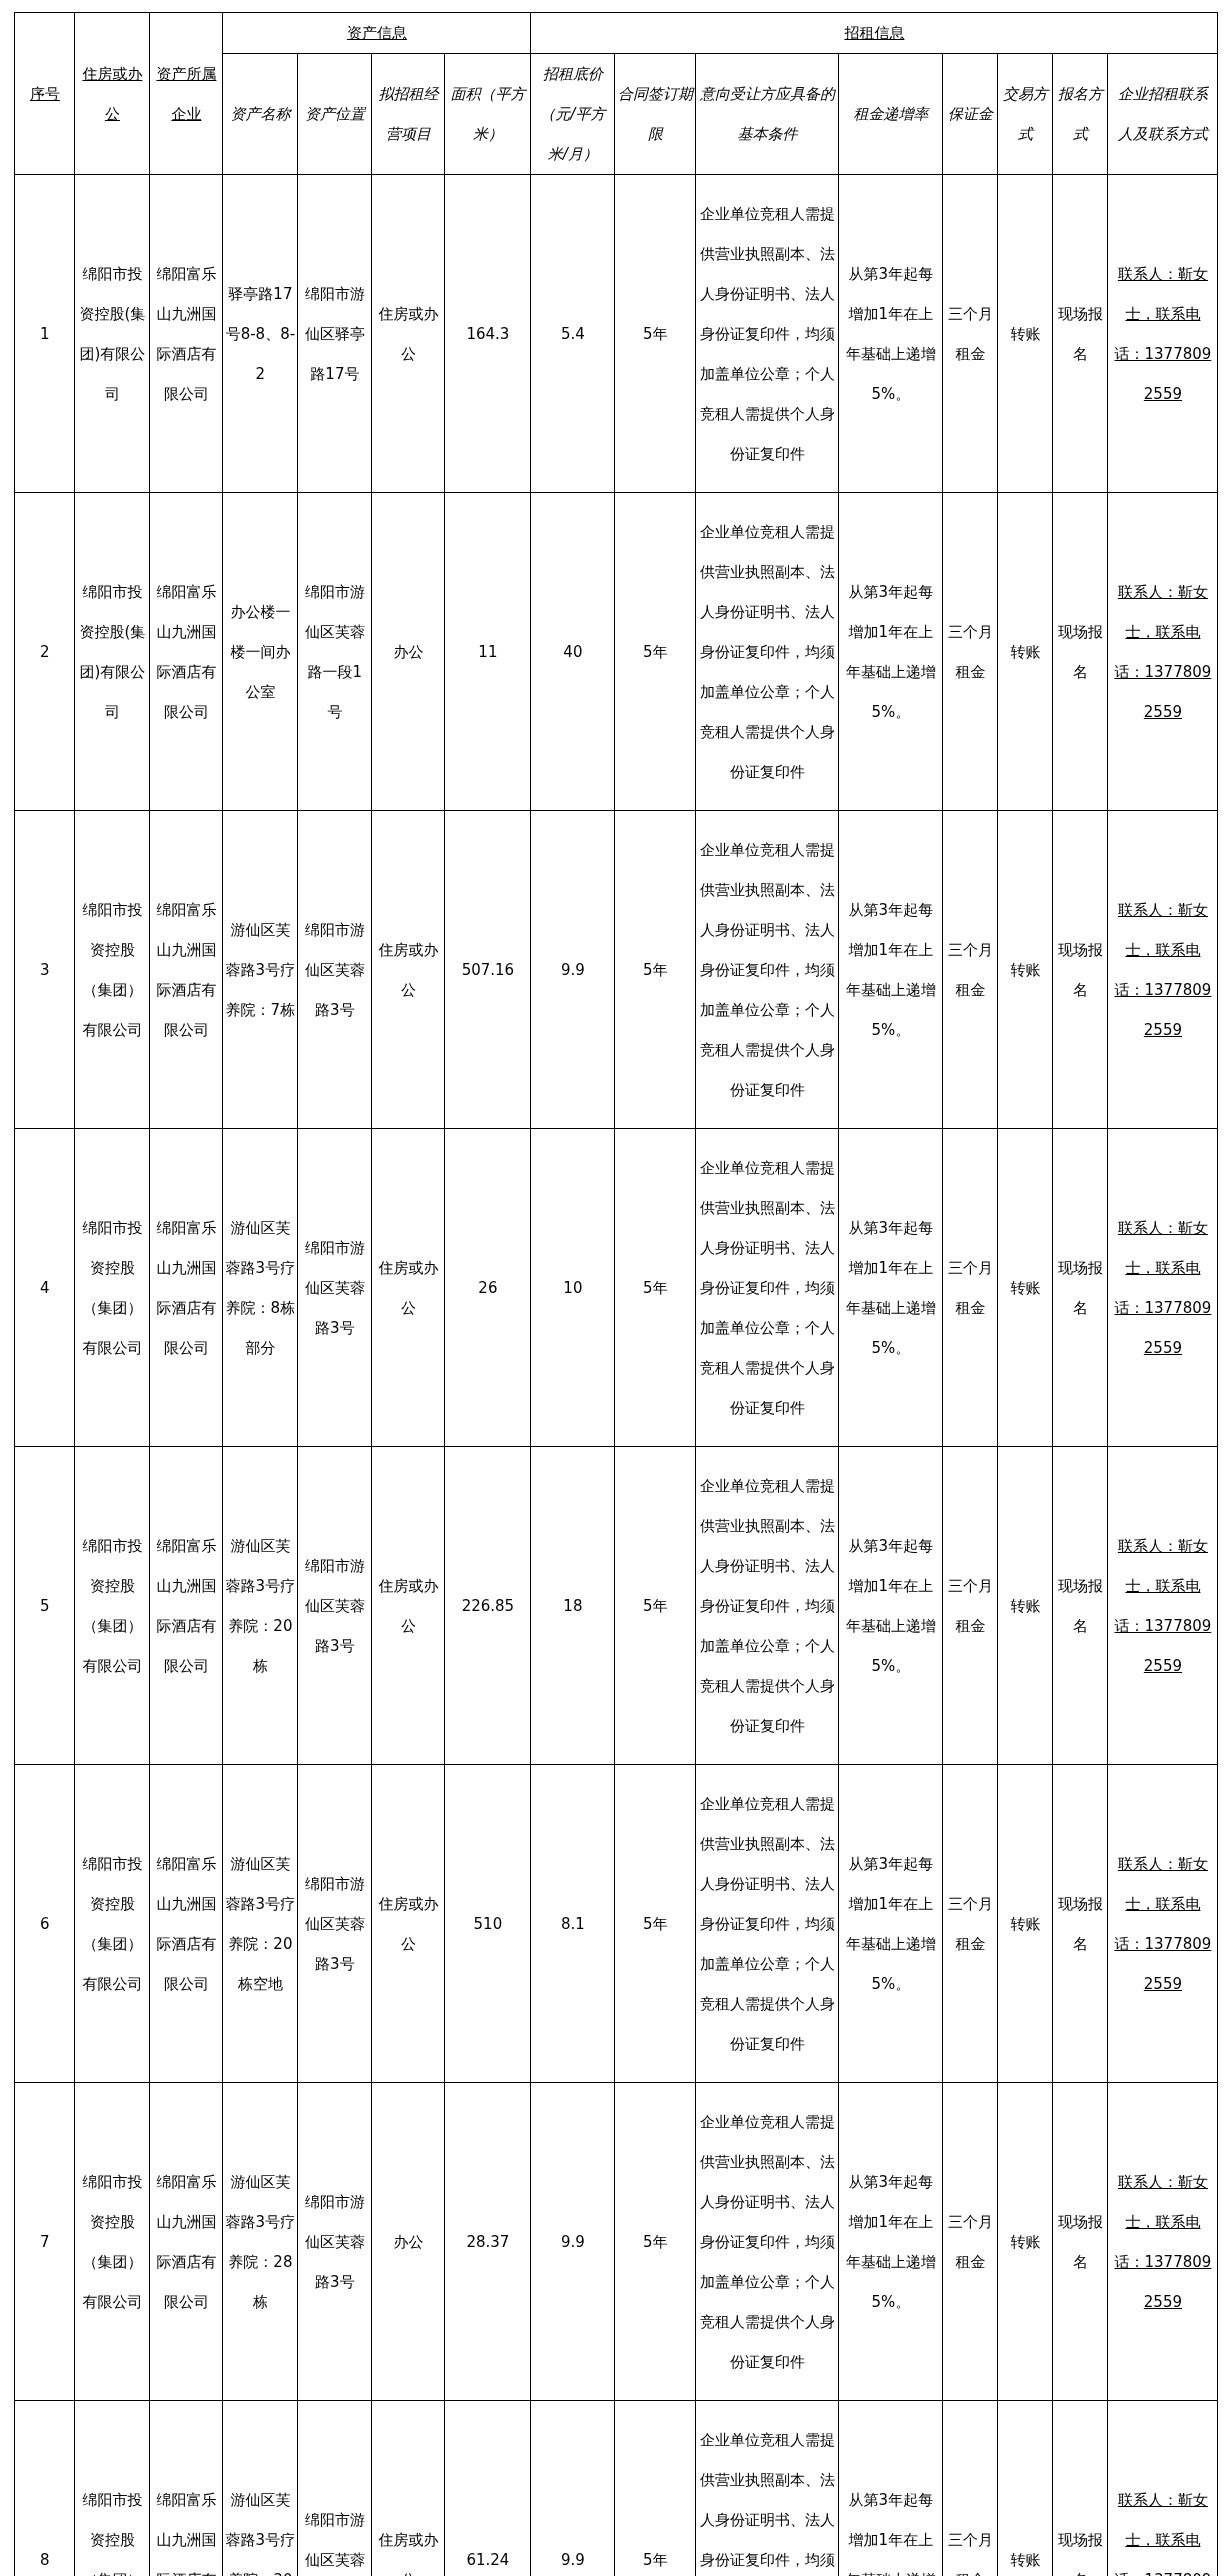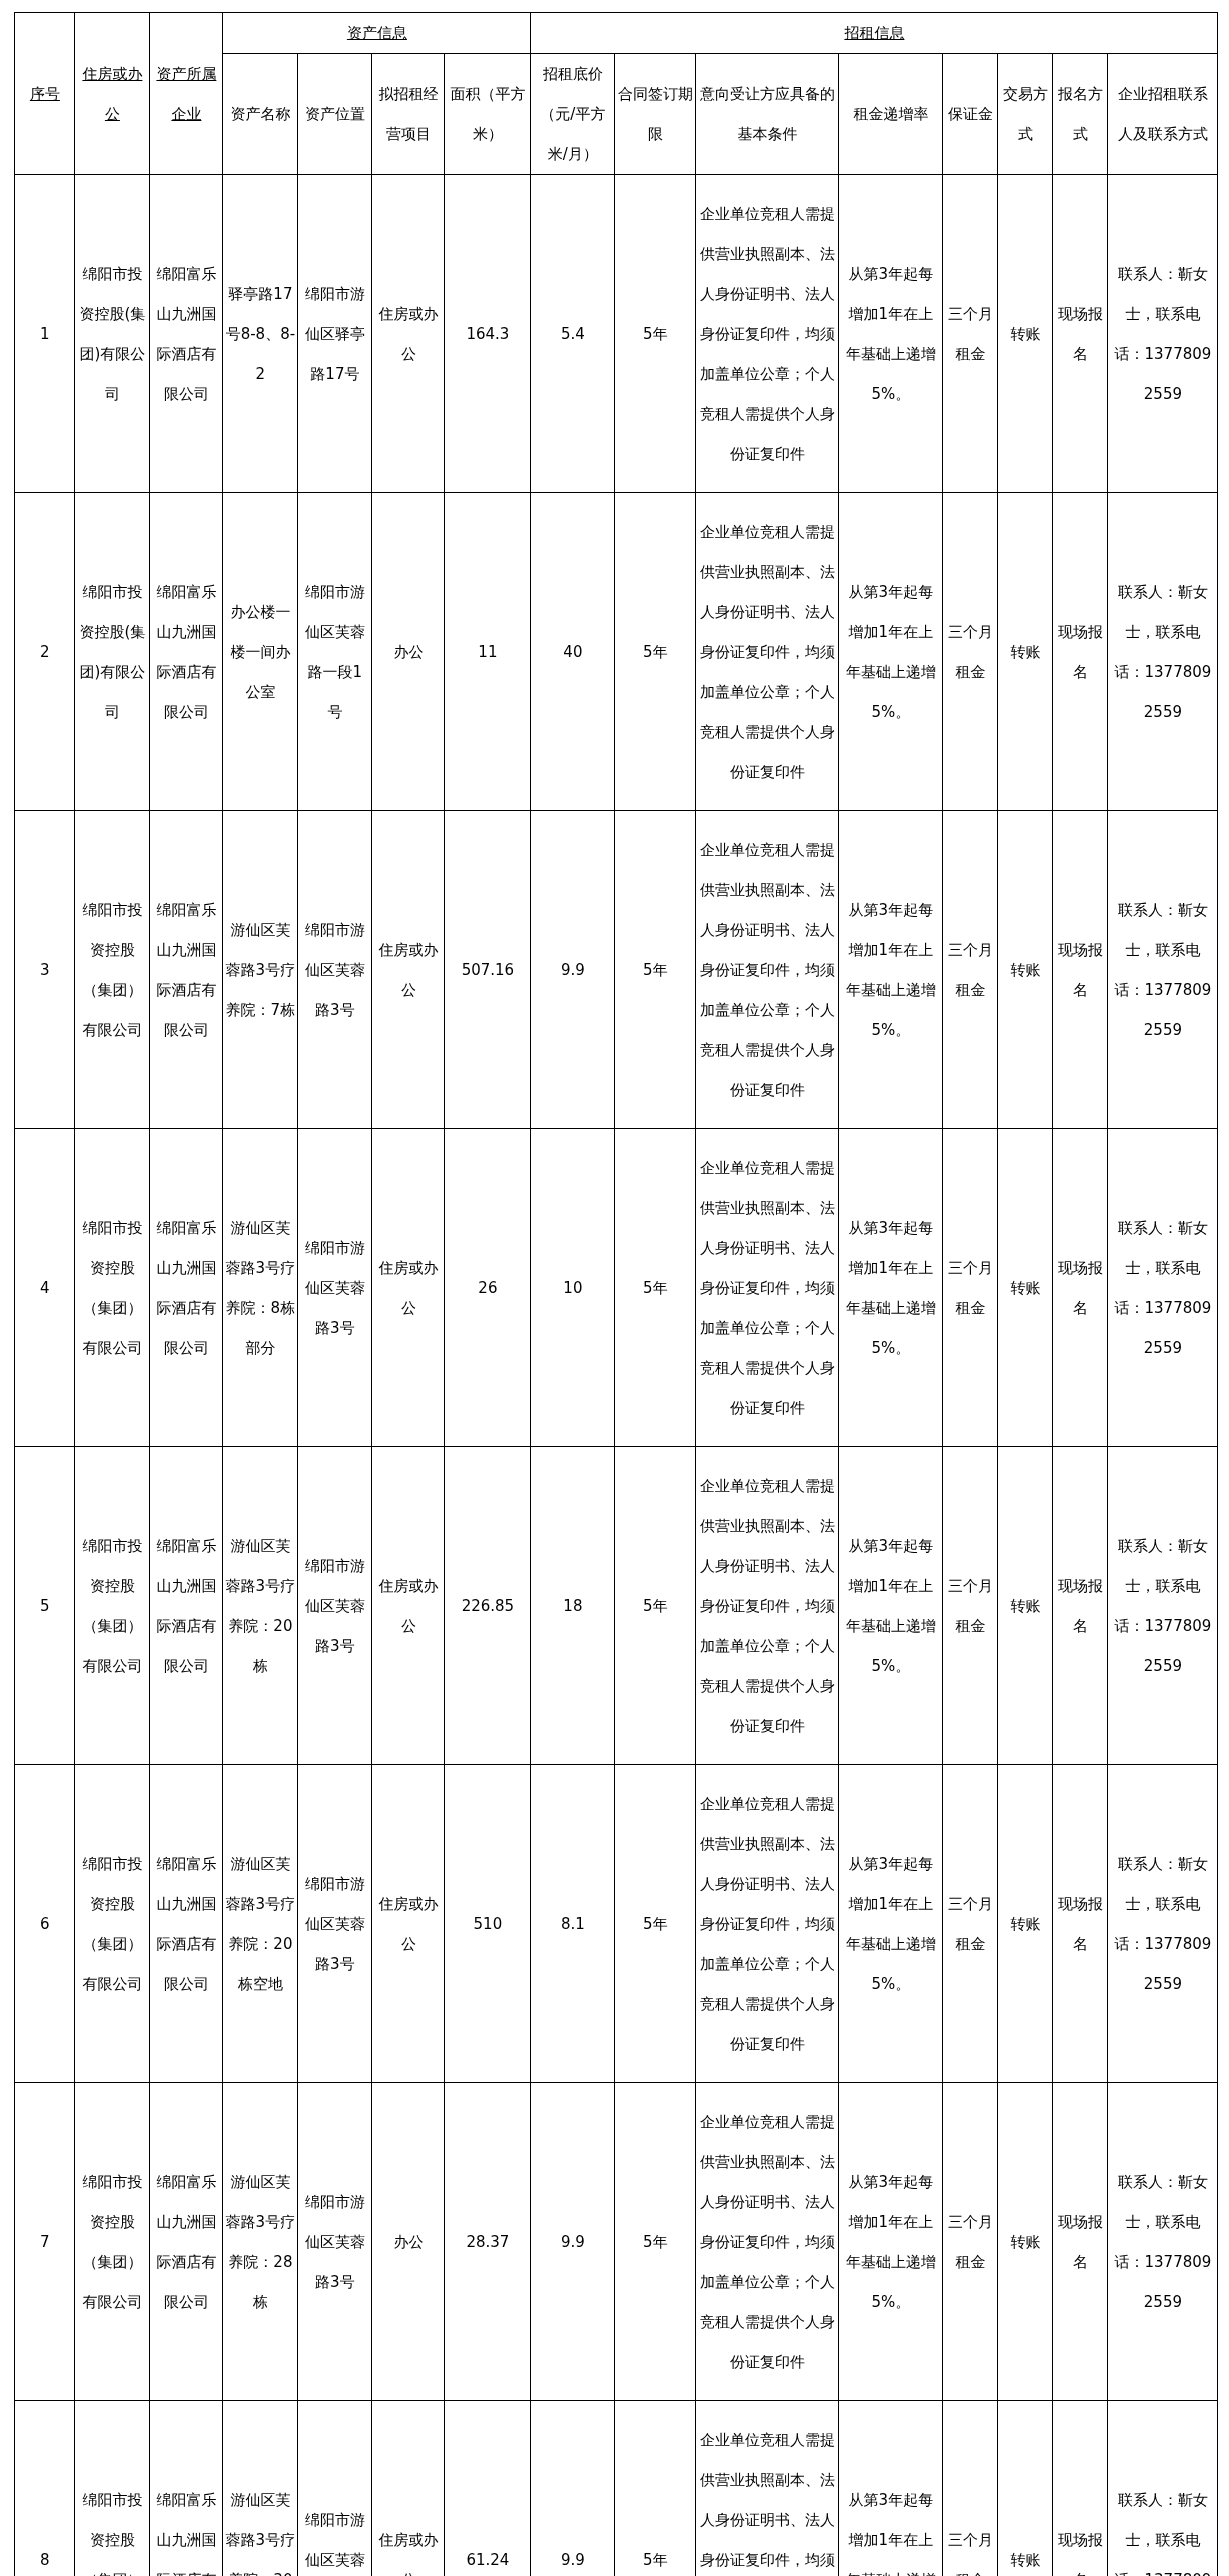--- a/index.html
+++ b/index.html
@@ -19,25 +19,25 @@
     font-size: 15px;
     line-height: 40px;
     font-weight: normal;
     text-align: center;
     vertical-align: middle;
     word-break: break-all;
     overflow: hidden;
   }
   table.notice th { border-width: 1px 0.5px; }
   tr.group-row th { height: 40px; text-decoration: underline; }
-  tr.sub-row th { height: 119px; }
+  tr.sub-row th { height: 119px; font-style: italic; }
   tr.data-row td { height: 317px; }
   td.left, th.left { text-align: left; }
   td.cond { text-align: left; padding-left: 3.1px; }
-  td.contact { text-align: left; padding-left: 3.1px; }
+  td.contact { text-align: left; padding-left: 3.1px; text-decoration: underline; }
   td.rate, td.deposit { text-align: left; padding-left: 3.1px; }
 </style>
 </head>
 <body>
 
 <table class="notice">
   <colgroup>
     <col style="width:60px">
       <col style="width:75px">
       <col style="width:73px">

